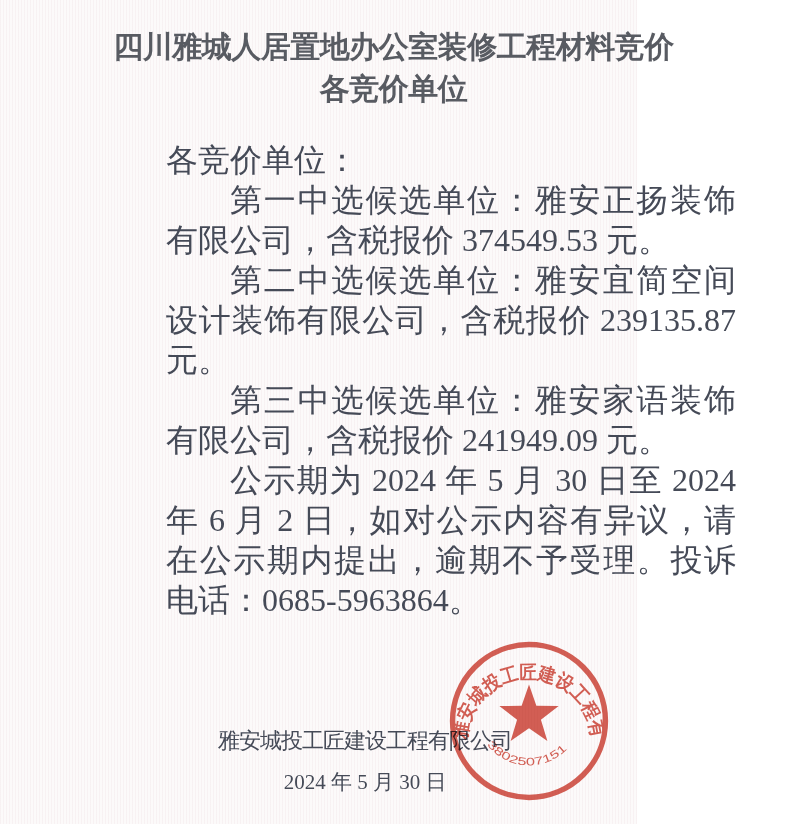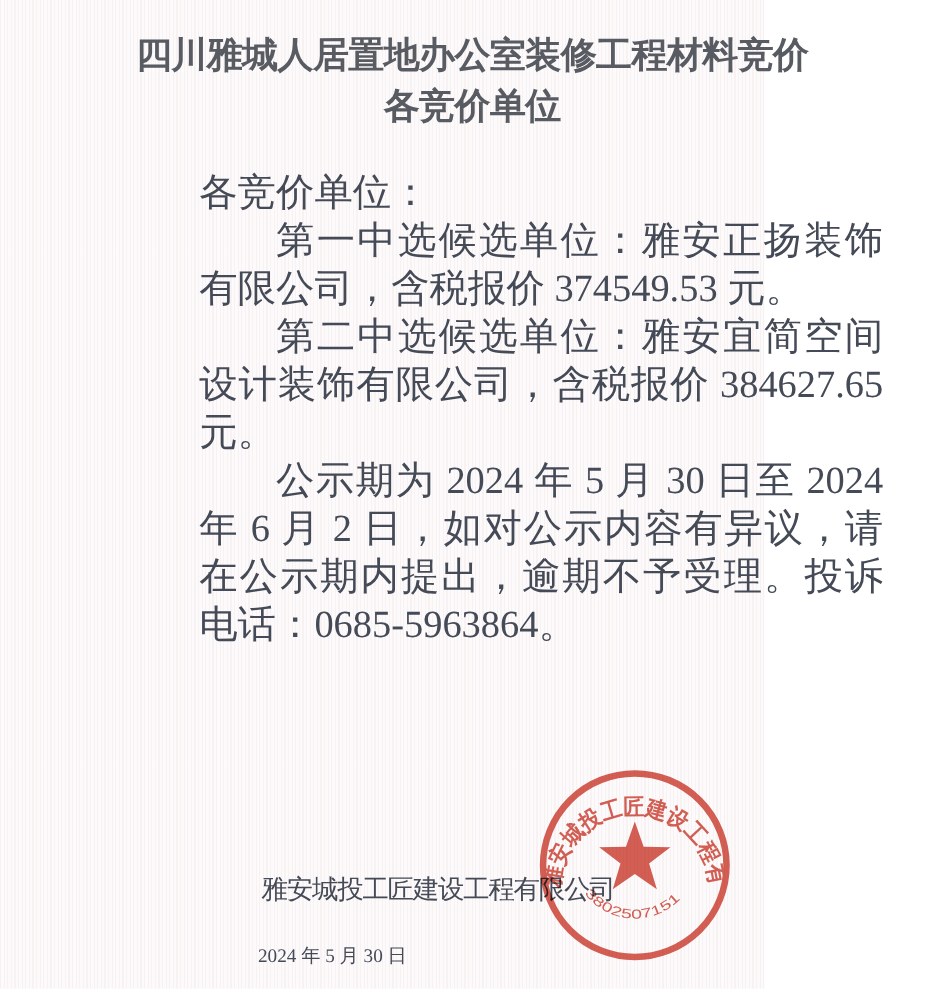--- a/index.html
+++ b/index.html
@@ -66,24 +66,24 @@
 
   .footer-company {
     font-size: 22px;
     letter-spacing: -1px;
     line-height: 30px;
     text-align: center;
     white-space: nowrap;
   }
 
   .footer-date {
-    margin-top: 28px;
-    font-size: 16px;
+    margin-top: 12px;
+    font-size: 21px;
     line-height: 28px;
-    text-align: left;
+    text-align: center;
     white-space: nowrap;
   }
 
   .seal {
     position: absolute;
     left: 438px;
     top: 630px;
     width: 182px;
     height: 182px;
     mix-blend-mode: multiply;
@@ -99,21 +99,22 @@
 <div class="page">
 
   <div class="title">
     <div>四川雅城人居置地办公室装修工程材料竞价</div>
     <div>各竞价单位</div>
   </div>
 
   <div class="body-text">
     <p class="salutation">各竞价单位：</p>
     <p class="para">第一中选候选单位：雅安正扬装饰有限公司，含税报价 374549.53 元。</p>
-    <p class="para">第二中选候选单位：雅安宜简空间设计装饰有限公司，含税报价 384627.65 元。</p>
+    <p class="para">第二中选候选单位：雅安宜简空间设计装饰有限公司，含税报价 239135.87 元。</p>
+    <p class="para">第三中选候选单位：雅安家语装饰有限公司，含税报价 241949.09 元。</p>
     <p class="para">公示期为 2024 年 5 月 30 日至 2024 年 6 月 2 日，如对公示内容有异议，请在公示期内提出，逾期不予受理。投诉电话：0685-5963864。</p>
   </div>
 
   <div class="footer">
     <div class="footer-company">雅安城投工匠建设工程有限公司</div>
     <div class="footer-date">2024 年 5 月 30 日</div>
   </div>
 
   <div class="seal">
     <svg viewBox="0 0 200 200" xmlns="http://www.w3.org/2000/svg">

